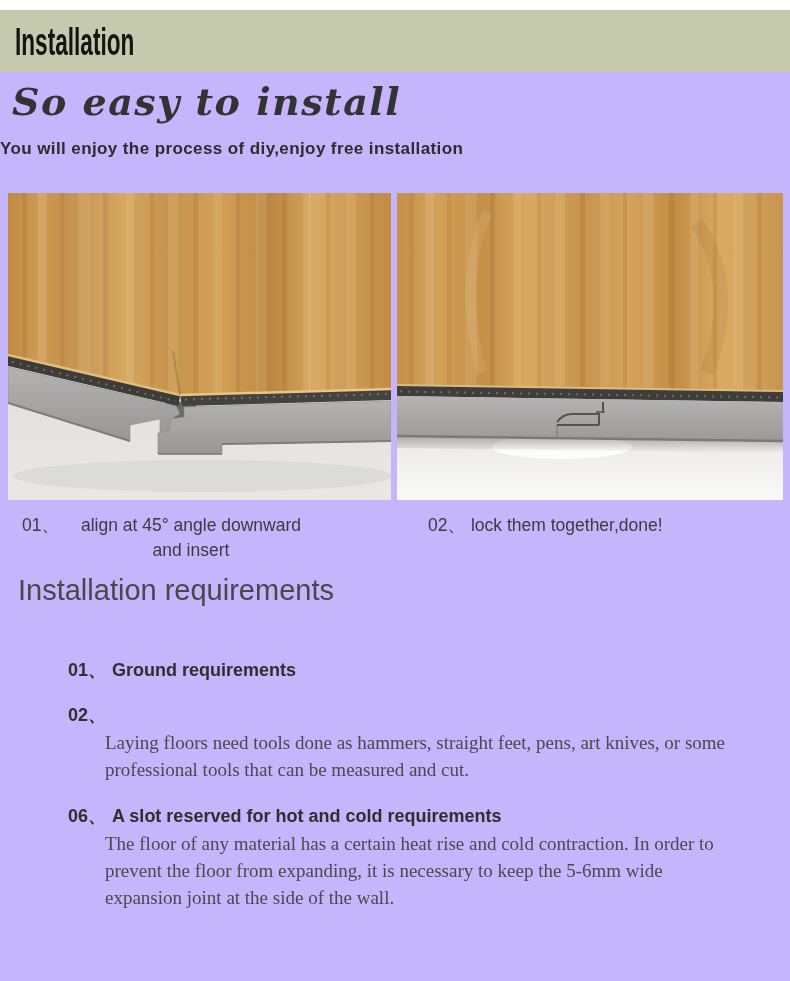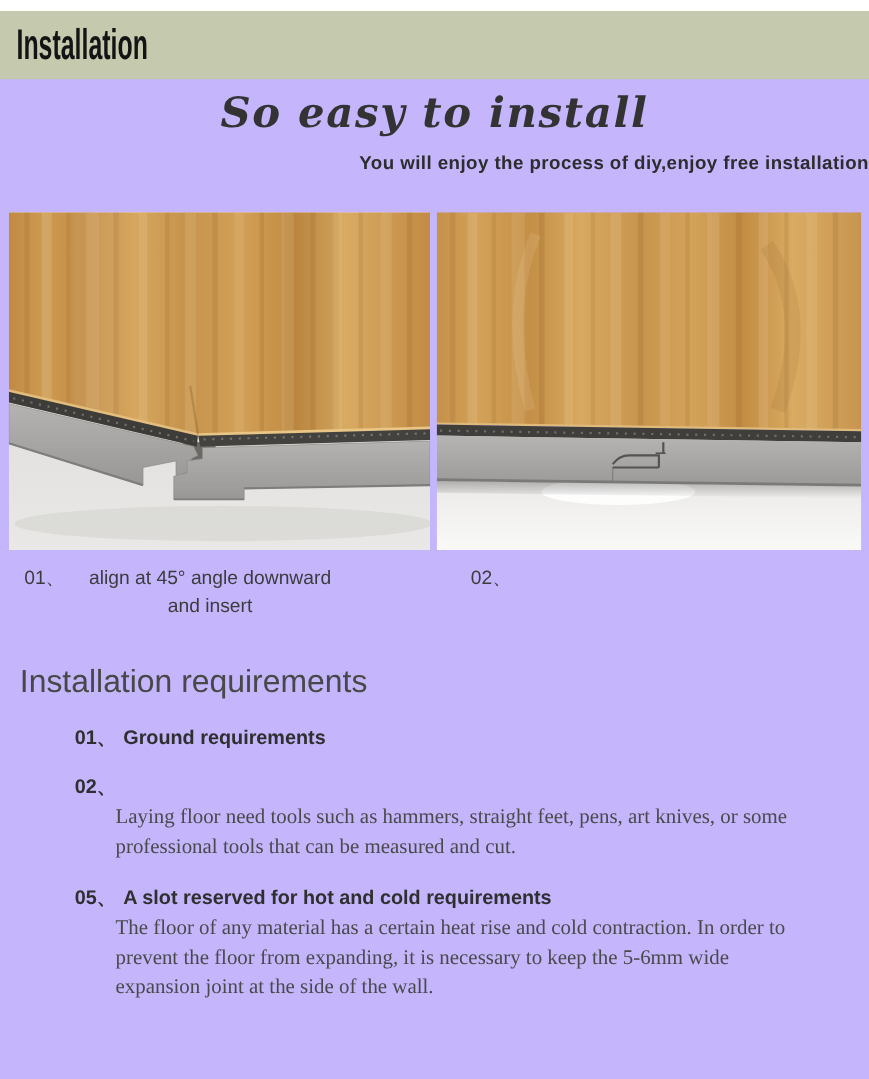--- a/index.html
+++ b/index.html
@@ -15,26 +15,26 @@
     position:absolute; left:0; top:0; width:790px; height:62px;
     background:#c5c9ae;
   }
   .banner-title {
     display:inline-block; margin-left:15px; line-height:64px;
     font:700 39px/64px "Liberation Sans", sans-serif; color:#141414;
     transform:scaleX(.58); transform-origin:0 50%; white-space:nowrap;
   }
   
   .hero-title {
-    position:absolute; left:0; right:0; top:69px; text-align:center;
+    position:absolute; left:12px; right:0; top:69px; text-align:left;
     font:italic 700 38px "DejaVu Serif", serif; color:#333333;
     letter-spacing:1.5px;
   }
   .hero-subtitle {
-    position:absolute; left:0; right:0; top:129px; text-align:right;
+    position:absolute; left:0; right:0; top:129px; text-align:left;
     font:700 17px "Liberation Sans", sans-serif; color:#2d2d2d;
     letter-spacing:.4px;
   }
   
   .figure { position:absolute; top:183px; }
   .figure svg { display:block; }
   .figure-1 { left:8px;   width:383px; height:307px; }
   .figure-2 { left:397px; width:386px; height:307px; }
   
   .caption {
@@ -42,21 +42,21 @@
     font:400 17.5px "Liberation Sans", sans-serif; color:#3c3c3c;
     line-height:25px;
   }
   .caption .cap-num { margin-right:6px; white-space:nowrap; }
   .caption-1 { left:22px; }
   .caption-1 .cap-text { width:252px;text-align:center; }
   .caption-2 { left:428px; }
   .caption-2 .cap-text { white-space:nowrap; }
   
   .req-heading {
-    position:absolute; left:18px; top:594px;
+    position:absolute; left:18px; top:564px;
     font:400 29px "Liberation Sans", sans-serif; color:#484848;
   }
   .req-list { position:absolute; left:68px; top:648px; width:680px; }
   .req-item { margin-bottom:21px; }
   .req-item-title {
     display:flex; font:700 18px "Liberation Sans", sans-serif;
     color:#2f2f2f; line-height:24px;
   }
   .req-item-title .item-num { margin-right:6px; white-space:nowrap; }
   .req-item-body {
@@ -228,41 +228,42 @@
       <path d="M0,244 L386,249 L386,260 L0,255 Z" fill="url(#sh2)"></path>
     </svg>
   </div>
 
   <div class="caption caption-1">
     <span class="cap-num">01、</span>
     <span class="cap-text">align at 45° angle downward and insert</span>
   </div>
   <div class="caption caption-2">
     <span class="cap-num">02、</span>
+    <span class="cap-text">lock them together,done!</span>
   </div>
 
   <h2 class="req-heading">Installation requirements</h2>
 
   <div class="req-list">
     <div class="req-item">
       <div class="req-item-title">
         <span class="item-num">01、</span>
         <span>Ground requirements</span>
       </div>
     </div>
 
     <div class="req-item">
       <div class="req-item-title">
         <span class="item-num">02、</span>
       </div>
-      <p class="req-item-body">Laying floor need tools such as hammers, straight feet, pens, art knives, or some professional tools that can be measured and cut.</p>
+      <p class="req-item-body">Laying floors need tools done as hammers, straight feet, pens, art knives, or some professional tools that can be measured and cut.</p>
     </div>
 
     <div class="req-item">
       <div class="req-item-title">
-        <span class="item-num">05、</span>
+        <span class="item-num">06、</span>
         <span>A slot reserved for hot and cold requirements</span>
       </div>
       <p class="req-item-body">The floor of any material has a certain heat rise and cold contraction. In order to prevent the floor from expanding, it is necessary to keep the 5-6mm wide expansion joint at the side of the wall.</p>
     </div>
   </div>
 
 </div>
 
 </body></html>

